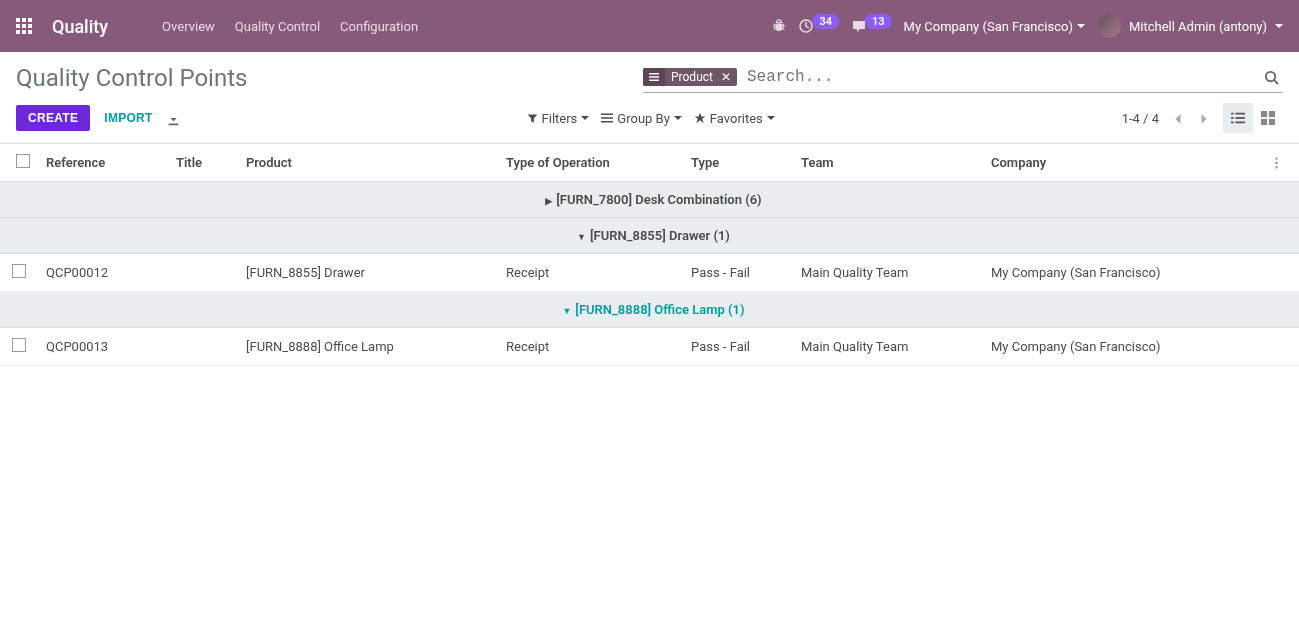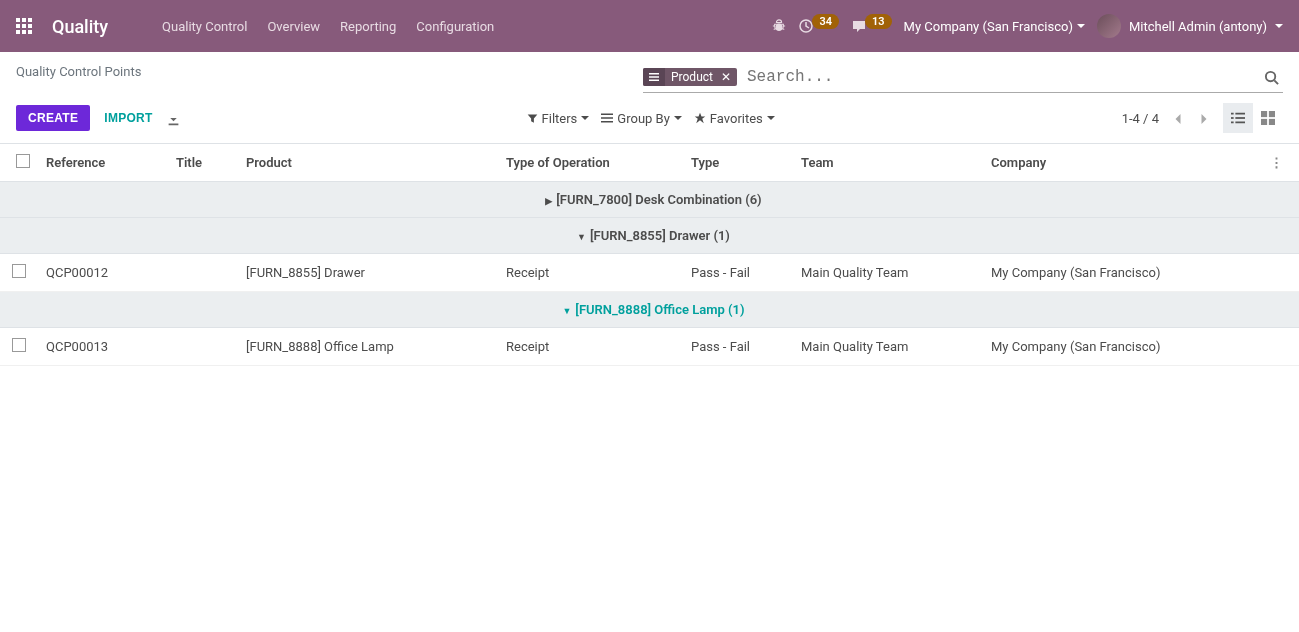--- a/index.html
+++ b/index.html
@@ -8,29 +8,29 @@
 
 .navbar { background: #875a7b; height: 52px; display: flex; align-items: center; padding: 0 16px; color: #fff; }
 .navbar .apps-icon { width: 18px; height: 18px; margin-right: 18px; cursor: pointer; }
 .navbar .brand { font-size: 18px; font-weight: 500; margin-right: 44px; }
 .navbar .nav-links { display: flex; gap: 0; }
 .navbar .nav-link { color: #e8dbe3; padding: 0 10px; height: 46px; display: flex; align-items: center; cursor: pointer; font-size: 13px; }
 .navbar .spacer { flex: 1; }
 .navbar .right-items { display: flex; align-items: center; gap: 12px; }
 .navbar .icon-btn { color: #e8dbe3; cursor: pointer; display: flex; align-items: center; }
 .navbar .badge-item { display: flex; align-items: center; cursor: pointer; }
-.navbar .badge { background: #a16207; color: #fff; border-radius: 10px; padding: 1px 7px; font-size: 11px; font-weight: 600; margin-left: -2px; position: relative; top: -5px; }
+.navbar .badge { background: #8b5cf6; color: #fff; border-radius: 10px; padding: 1px 7px; font-size: 11px; font-weight: 600; margin-left: -2px; position: relative; top: -5px; }
 .navbar .company { color: #fff; font-size: 13px; cursor: pointer; display: flex; align-items: center; gap: 4px; }
 .navbar .user { display: flex; align-items: center; gap: 8px; cursor: pointer; text-align: right; }
 .navbar .avatar { width: 24px; height: 24px; border-radius: 50%; background: linear-gradient(135deg, #6b4e5a, #a37a8c); display: inline-block; }
 
 
 .control-panel { padding: 12px 16px 0 16px; }
 .cp-row1 { display: flex; align-items: flex-start; justify-content: space-between; margin-bottom: 10px; }
-.breadcrumb { font-size: 13px; color: #6c757d; font-weight: 400; }
+.breadcrumb { font-size: 24px; color: #6c757d; font-weight: 400; }
 .search-wrap { flex: 1; max-width: 640px; display: flex; align-items: center; border-bottom: 1px solid #aaa; padding-bottom: 2px; }
 .search-facet { background: #6f5667; color: #fff; display: inline-flex; align-items: center; border-radius: 2px; overflow: hidden; font-size: 12px; margin-right: 6px; }
 .search-facet .facet-icon { background: #5a4555; padding: 4px 6px; display: flex; align-items: center; }
 .search-facet .facet-label { padding: 0 6px; }
 .search-facet .facet-x { padding: 0 6px 0 2px; cursor: pointer; }
 .search-input { border: none; outline: none; flex: 1; font-size: 16px; color: #666; padding: 4px; font-family: Liberation Mono, monospace; }
 .search-icon-btn { color: #888; cursor: pointer; padding: 0 4px; }
 
 .cp-row2 { display: flex; align-items: center; justify-content: space-between; padding-bottom: 10px; }
 .cp-left { display: flex; align-items: center; gap: 14px; }
@@ -84,23 +84,22 @@
         <rect x="0" y="6" width="4" height="4"></rect>
         <rect x="6" y="6" width="4" height="4"></rect>
         <rect x="12" y="6" width="4" height="4"></rect>
         <rect x="0" y="12" width="4" height="4"></rect>
         <rect x="6" y="12" width="4" height="4"></rect>
         <rect x="12" y="12" width="4" height="4"></rect>
       </svg>
   </span>
   <span class="brand">Quality</span>
   <div class="nav-links">
+    <span class="nav-link">Overview</span>
     <span class="nav-link">Quality Control</span>
-    <span class="nav-link">Overview</span>
-    <span class="nav-link">Reporting</span>
     <span class="nav-link">Configuration</span>
   </div>
   <div class="spacer"></div>
   <div class="right-items">
     <span class="icon-btn">
       <svg width="14" height="14" viewBox="0 0 16 16" fill="#e8dbe3">
           <path d="M8 1a3 3 0 0 1 3 3H5a3 3 0 0 1 3-3zM3 6h10v2a5 5 0 0 1-10 0V6zm-2 2h2M13 8h2M2 12l2-1M14 12l-2-1" stroke="#e8dbe3" stroke-width="1.2" fill="none"></path>
           <circle cx="8" cy="9" r="4" fill="#e8dbe3"></circle>
         </svg>
     </span>

